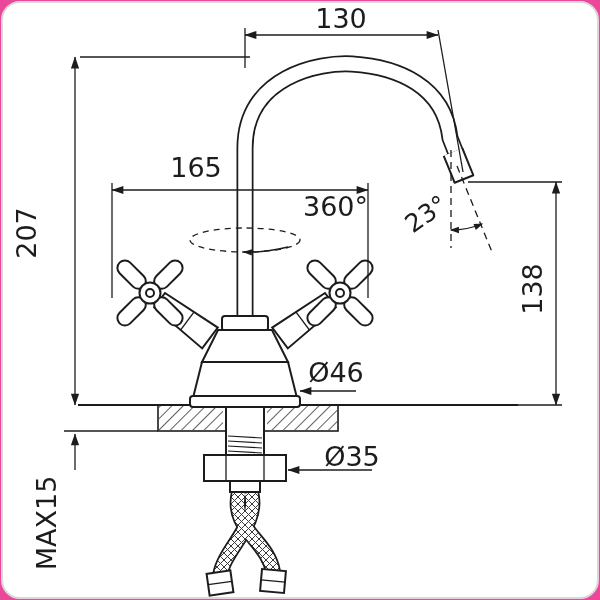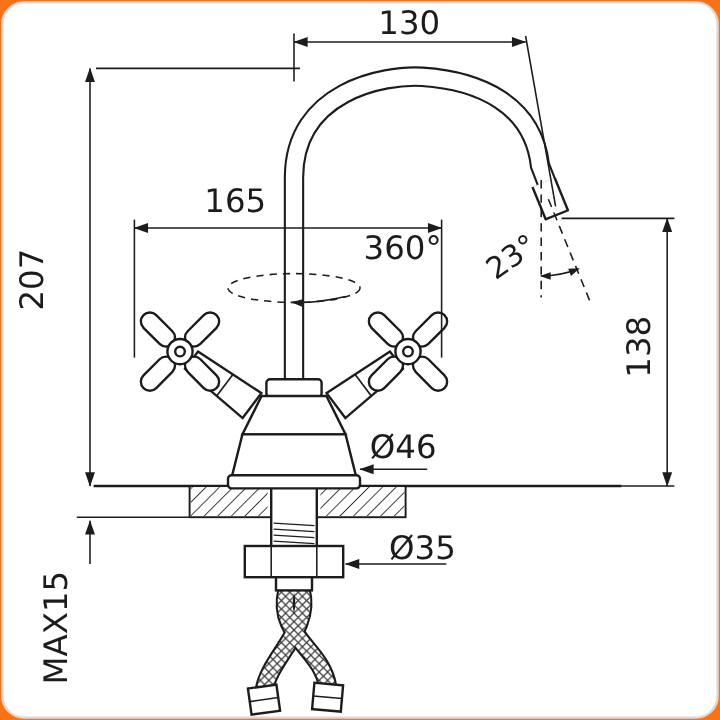--- a/index.html
+++ b/index.html
@@ -1,16 +1,16 @@
 <!DOCTYPE html>
 <html><head>
 <meta charset="utf-8">
 <style>
   html,body{margin:0;padding:0;background:#ffffff;}
-  .stage{width:600px;height:600px;position:relative;background:#f97316;overflow:hidden;}
+  .stage{width:600px;height:600px;position:relative;background:#ec4899;overflow:hidden;}
   svg{display:block;}
   text{font-family:"DejaVu Sans", sans-serif; fill:#1c1c1c;}
   .dim-text{font-size:27px;}
   .dim-text-sm{font-size:25px;}
 </style>
 </head>
 <body>
 
 <div class="stage">
 <svg width="600" height="600" viewBox="0 0 600 600">

